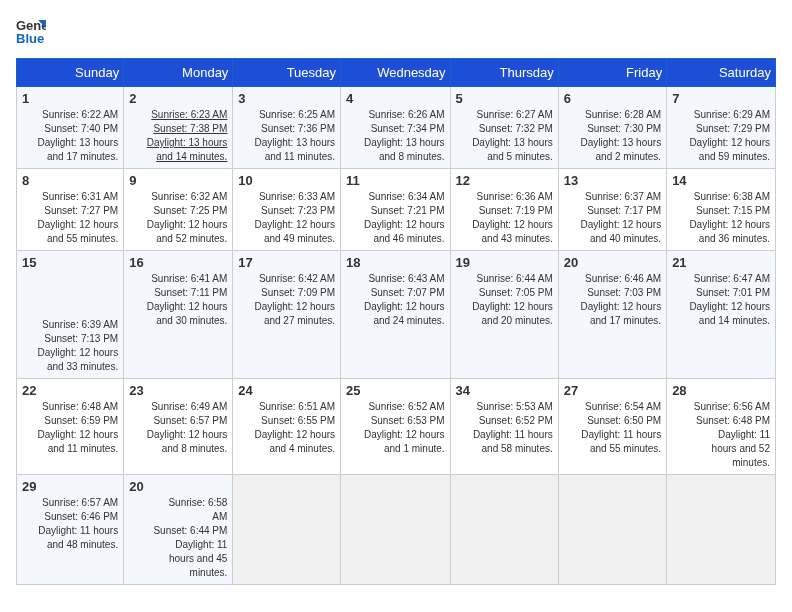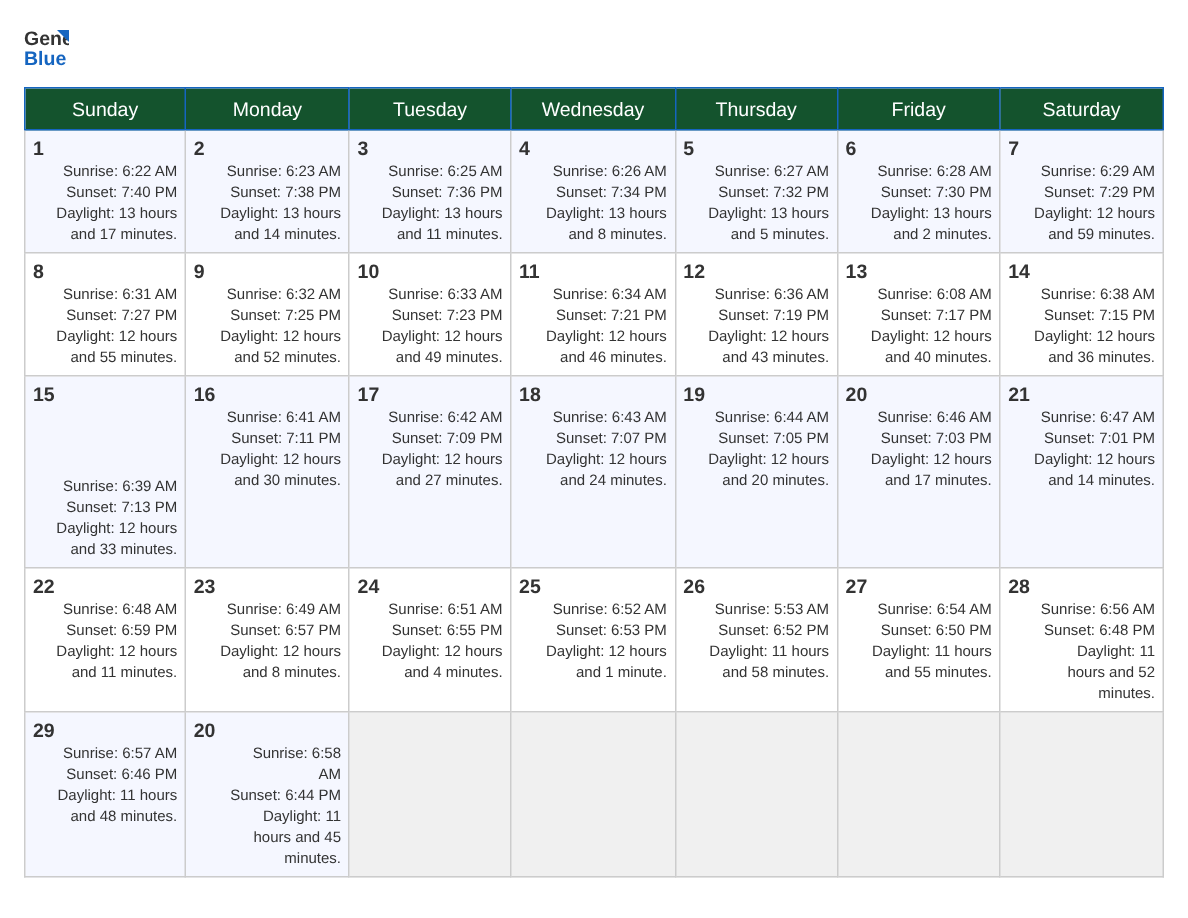--- a/index.html
+++ b/index.html
@@ -36,24 +36,24 @@
     .subtitle {
       font-size: 14px;
       color: #555;
     }
     table {
       width: 100%;
       border-collapse: collapse;
       font-size: 11px;
     }
     thead tr th {
-      background-color: #14532d;
+      background-color: #1d4ed8;
       color: #fff;
       padding: 6px 4px;
-      text-align: center;
+      text-align: right;
       font-size: 13px;
       font-weight: normal;
       border: 1px solid #1565c0;
     }
     tbody tr td {
       border: 1px solid #ccc;
       padding: 4px 5px;
       vertical-align: top;
       width: 113px;
       min-height: 70px;
@@ -114,21 +114,21 @@
   <tbody id="calendar-body">
   <tr>
         <td>
           <span class="day-num">1</span>
           <div class="day-info" style="white-space: pre-line;">Sunrise: 6:22 AM
 Sunset: 7:40 PM
 Daylight: 13 hours and 17 minutes.</div>
         </td>
         <td>
           <span class="day-num">2</span>
-          <div class="day-info" style="white-space: pre-line;">Sunrise: 6:23 AM
+          <div class="day-info" style="white-space: pre-line; text-decoration: underline;">Sunrise: 6:23 AM
 Sunset: 7:38 PM
 Daylight: 13 hours and 14 minutes.</div>
         </td>
         <td>
           <span class="day-num">3</span>
           <div class="day-info" style="white-space: pre-line;">Sunrise: 6:25 AM
 Sunset: 7:36 PM
 Daylight: 13 hours and 11 minutes.</div>
         </td>
         <td>
@@ -182,21 +182,21 @@
 Daylight: 12 hours and 46 minutes.</div>
         </td>
         <td>
           <span class="day-num">12</span>
           <div class="day-info" style="white-space: pre-line;">Sunrise: 6:36 AM
 Sunset: 7:19 PM
 Daylight: 12 hours and 43 minutes.</div>
         </td>
         <td>
           <span class="day-num">13</span>
-          <div class="day-info" style="white-space: pre-line;">Sunrise: 6:08 AM
+          <div class="day-info" style="white-space: pre-line;">Sunrise: 6:37 AM
 Sunset: 7:17 PM
 Daylight: 12 hours and 40 minutes.</div>
         </td>
         <td>
           <span class="day-num">14</span>
           <div class="day-info" style="white-space: pre-line;">Sunrise: 6:38 AM
 Sunset: 7:15 PM
 Daylight: 12 hours and 36 minutes.</div>
         </td>
       </tr>
@@ -263,21 +263,21 @@
 Sunset: 6:55 PM
 Daylight: 12 hours and 4 minutes.</div>
         </td>
         <td>
           <span class="day-num">25</span>
           <div class="day-info" style="white-space: pre-line;">Sunrise: 6:52 AM
 Sunset: 6:53 PM
 Daylight: 12 hours and 1 minute.</div>
         </td>
         <td>
-          <span class="day-num">26</span>
+          <span class="day-num">34</span>
           <div class="day-info" style="white-space: pre-line;">Sunrise: 5:53 AM
 Sunset: 6:52 PM
 Daylight: 11 hours and 58 minutes.</div>
         </td>
         <td>
           <span class="day-num">27</span>
           <div class="day-info" style="white-space: pre-line;">Sunrise: 6:54 AM
 Sunset: 6:50 PM
 Daylight: 11 hours and 55 minutes.</div>
         </td>

